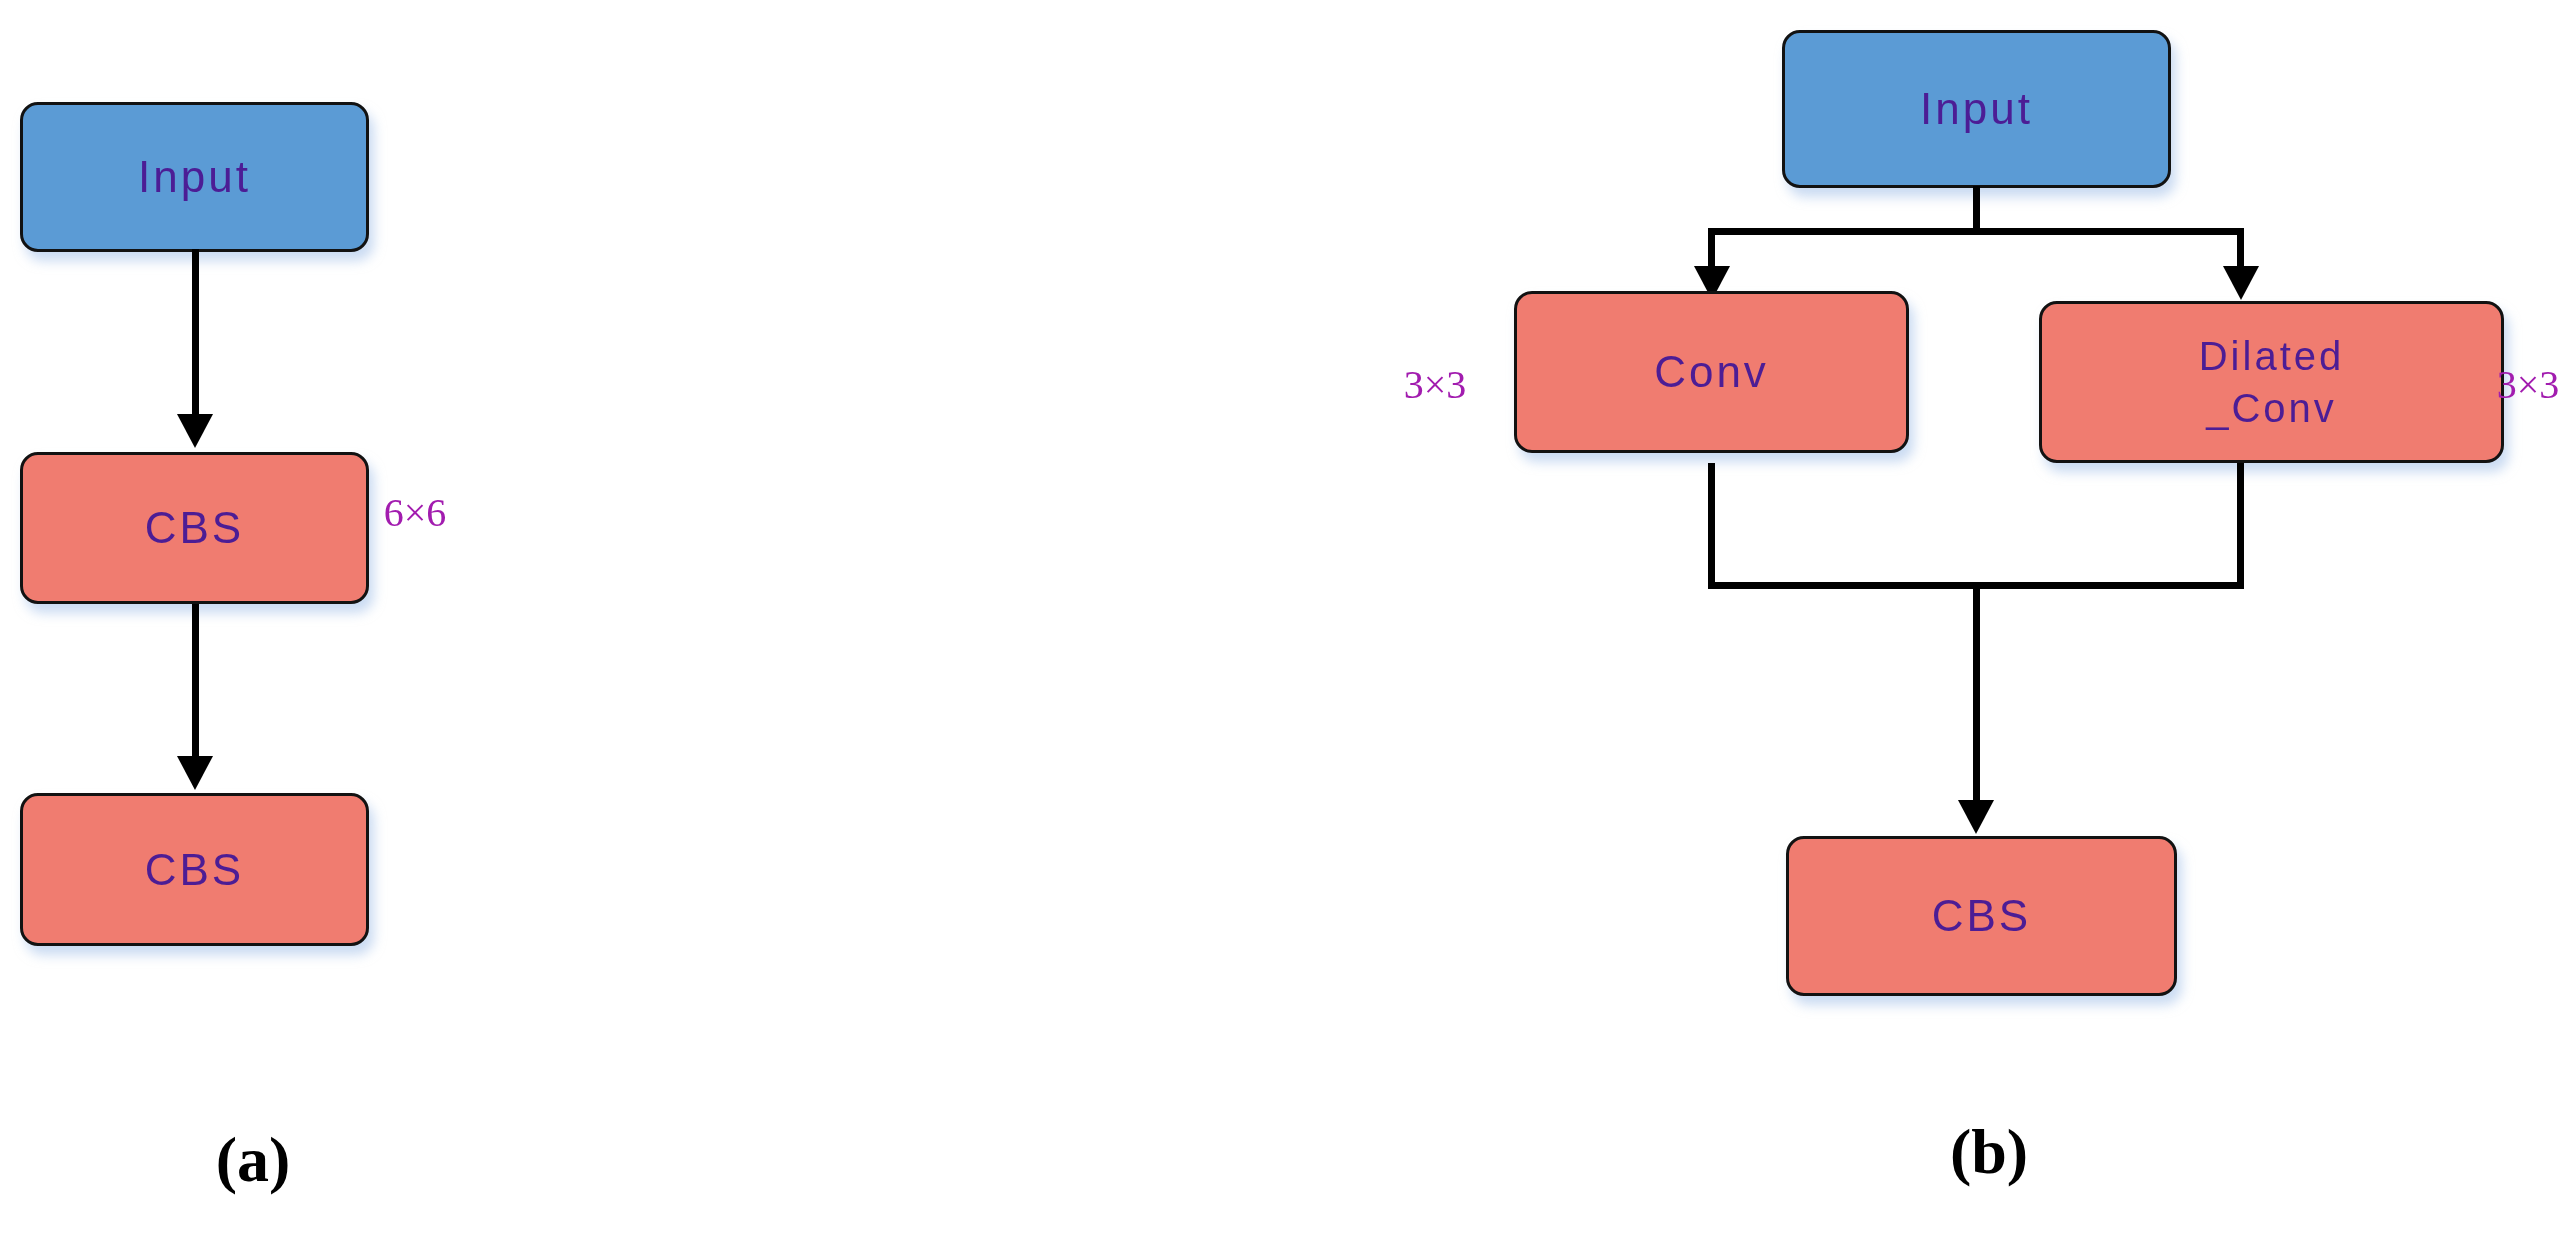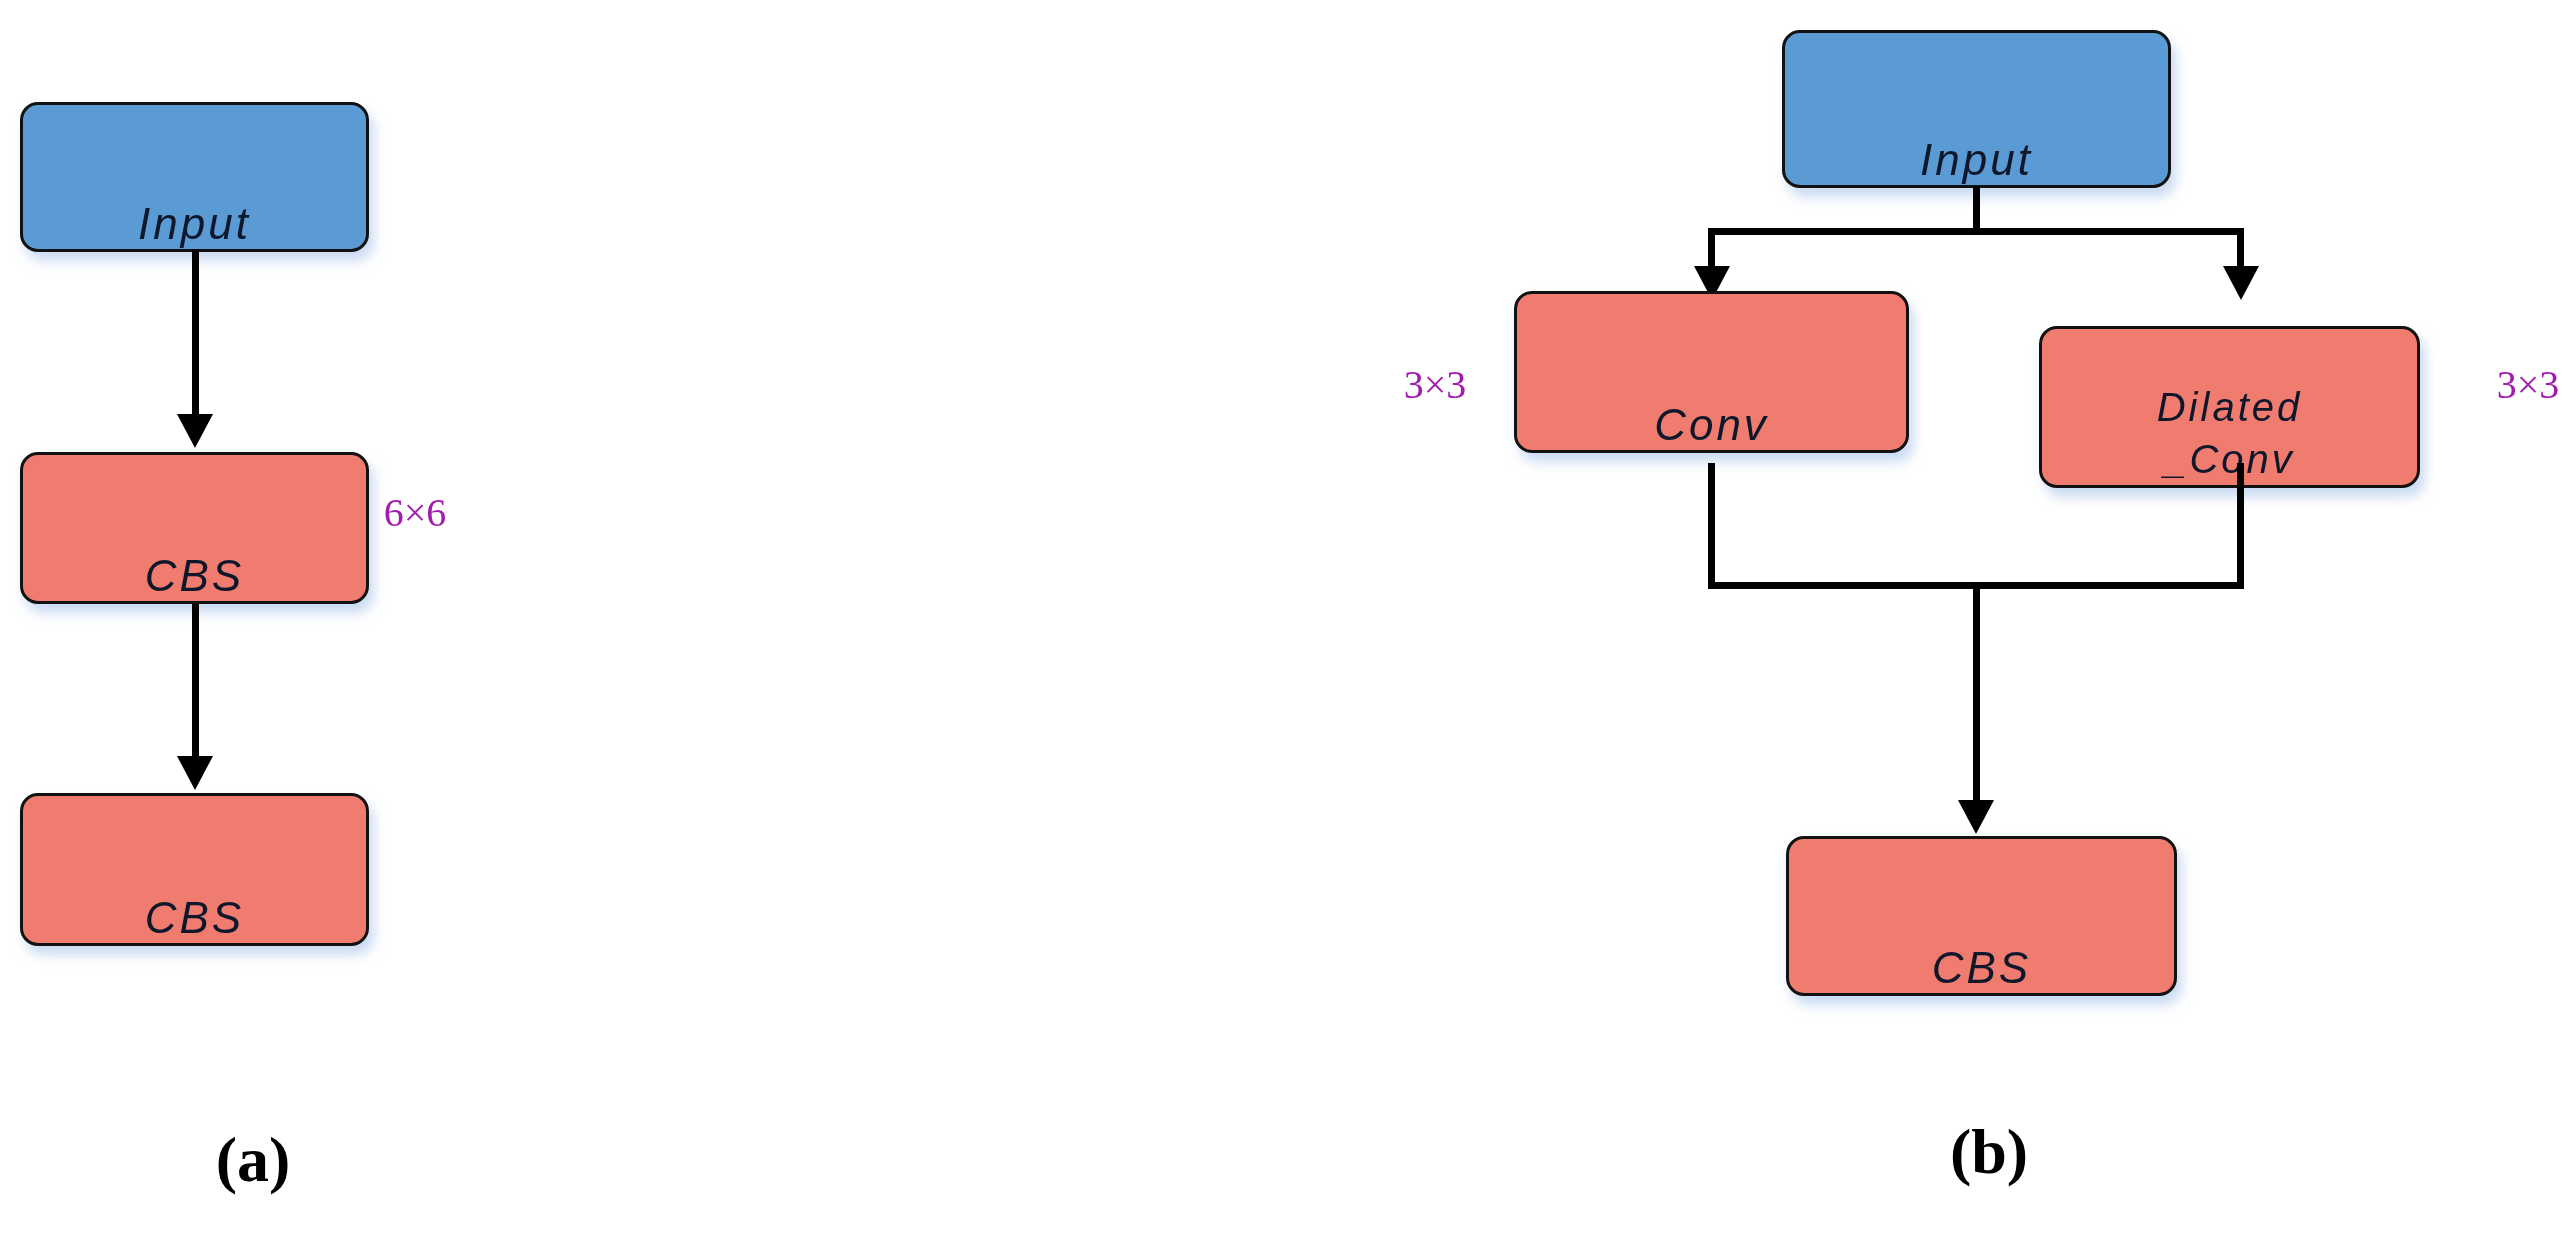--- a/index.html
+++ b/index.html
@@ -16,27 +16,26 @@
     font-family: "Liberation Sans", sans-serif;
   }
   .node {
     position: absolute;
     border: 3px solid #121212;
     border-radius: 18px;
     box-sizing: border-box;
     display: flex;
     flex-direction: column;
     align-items: center;
-    justify-content: flex-end;
-    color: #0f172a;
+    justify-content: center;
+    color: #4c1d95;
     font-size: 44px;
     letter-spacing: 3px;
     box-shadow: 5px 9px 12px rgba(158, 190, 232, 0.55);
     text-align: center;
-    font-style: italic;
   }
   .node-blue { background: #5B9BD5; }
   .node-red  { background: #F07C70; }
   .node .two-line { font-size: 40px; line-height: 1.3; }
   .vline {
     position: absolute;
     width: 7px;
     background: #000000;
   }
   .hline {
@@ -115,21 +114,21 @@
 
     <div class="vline" style="left:2237px; top:228px; height:42px;"></div>
     <div class="arrowhead" style="left:2223px; top:266px;"></div>
 
     <div class="kernel-label" style="left:1385px; top:361px;">3×3</div>
 
     <div class="node node-red" style="left:1514px; top:291px; width:395px; height:162px;">
       <span>Conv</span>
     </div>
 
-    <div class="node node-red" style="left:2039px; top:301px; width:381px; height:162px;margin-top:25px;">
+    <div class="node node-red" style="left:2039px; top:301px; width:465px; height:162px;">
       <span class="two-line">Dilated</span>
       <span class="two-line">_Conv</span>
     </div>
 
     <div class="kernel-label" style="left:2478px; top:361px;">3×3</div>
 
     <div class="vline" style="left:1708px; top:463px; height:126px;"></div>
     <div class="vline" style="left:2237px; top:463px; height:126px;"></div>
     <div class="hline" style="left:1708px; top:582px; width:536px;"></div>
 

